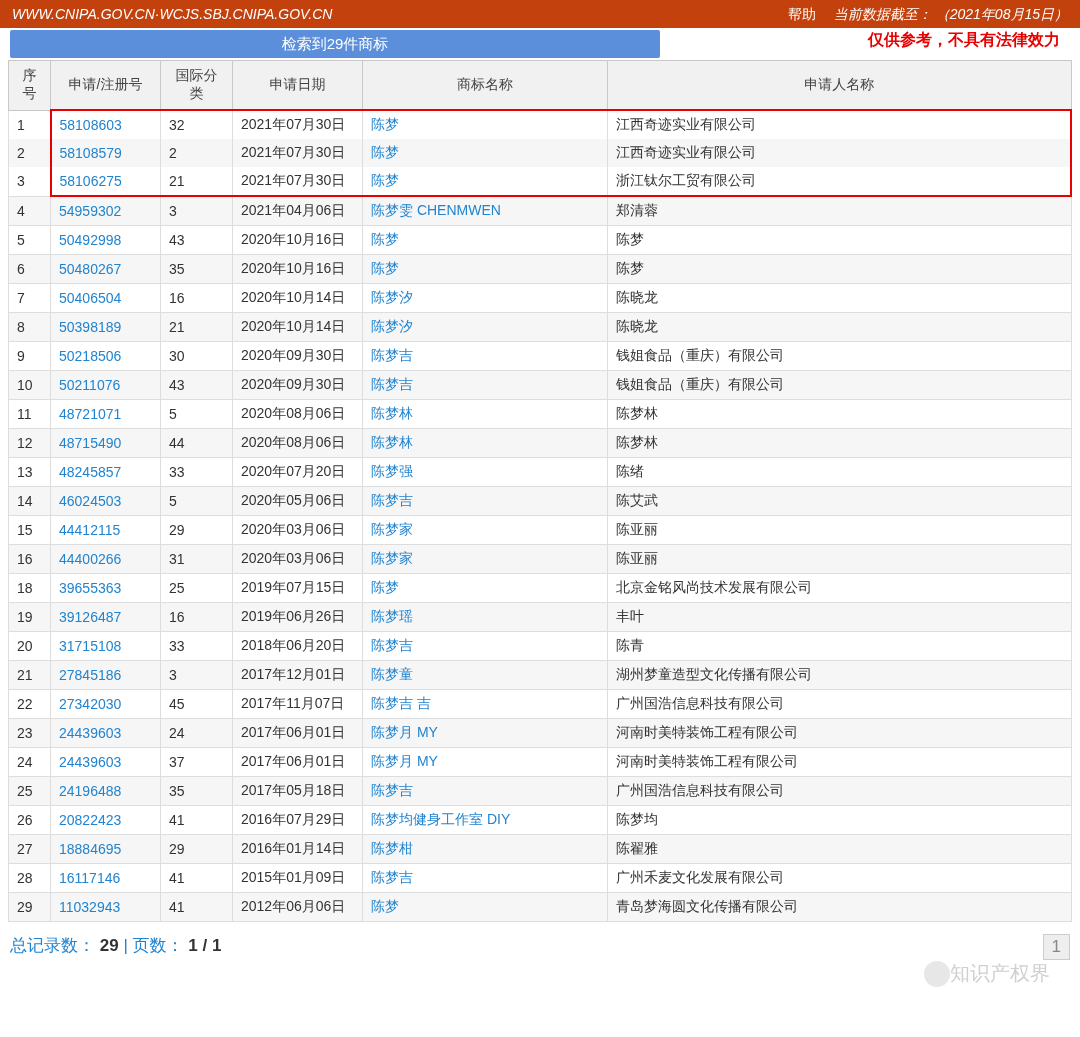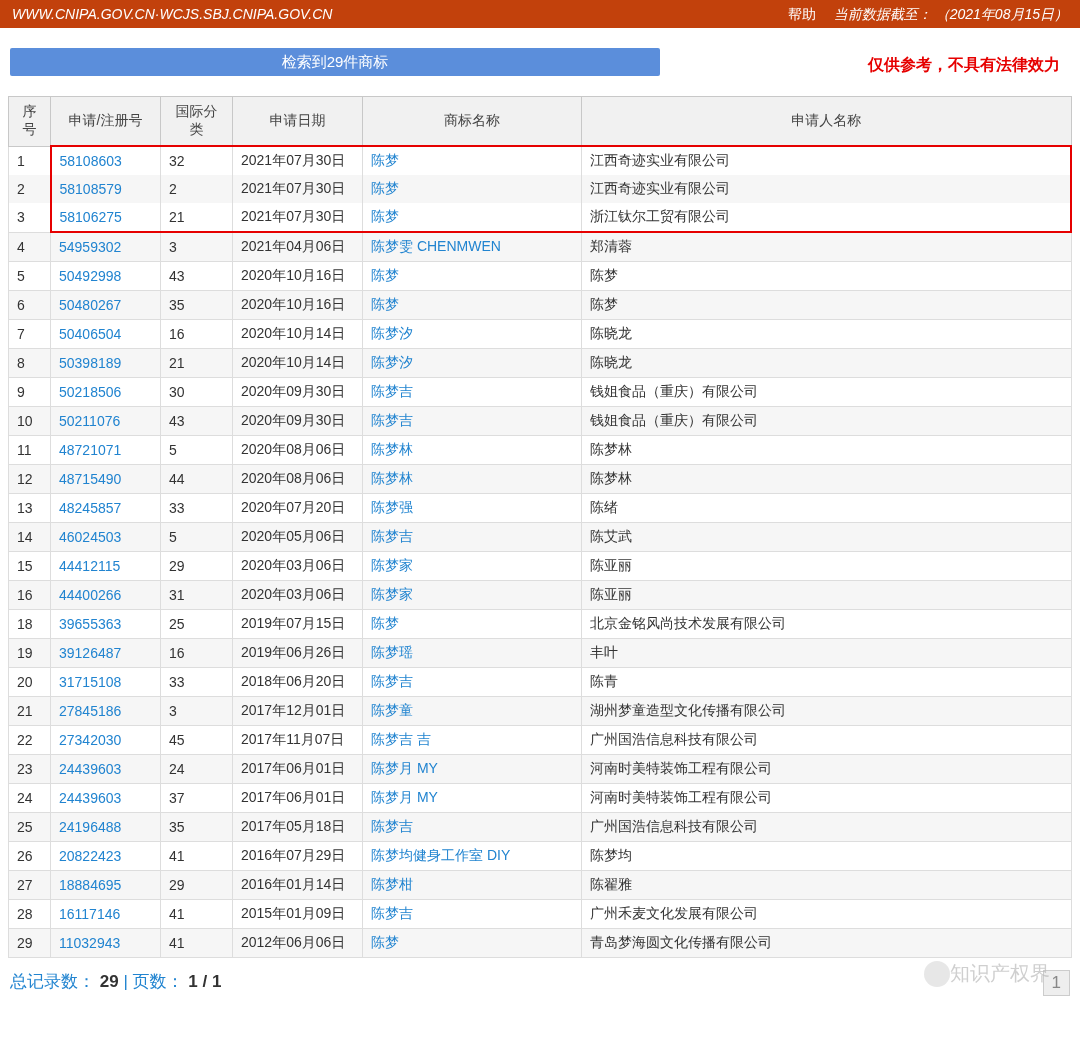--- a/index.html
+++ b/index.html
@@ -1,30 +1,30 @@
 <!DOCTYPE html>
 <html><head>
 <meta charset="utf-8">
 <style>
 * { box-sizing: border-box; margin: 0; padding: 0; }
 body { font-family: "Microsoft YaHei", Arial, sans-serif; font-size: 14px; color: #333; background: #fff; width: 1080px; }
 .topbar { background: #c2410c; color: #fff; height: 28px; line-height: 28px; padding: 0 12px; font-size: 14px; display: flex; justify-content: space-between; font-style: italic; }
 .topbar a { color: #fff; text-decoration: none; margin-right: 14px; font-style: normal; }
-.header-row { display: flex; align-items: flex-end; padding: 20px 10px; }
+.header-row { display: flex; align-items: flex-start; padding: 2px 10px; }
 .result-banner { flex: 0 0 650px; background: #5b8edb; color: #fff; text-align: center; height: 28px; line-height: 28px; border-radius: 2px; font-size: 15px; }
 .disclaimer { flex: 1; text-align: right; color: #e60000; font-weight: bold; font-size: 16px; padding-right: 10px; }
 .tbl { width: calc(100% - 16px); margin: 0 8px; border-collapse: collapse; font-size: 14px; border-radius: 15px; }
 .tbl th { background: #f1f1f1; border: 1px solid #c8c8c8; padding: 6px 8px; text-align: center; font-weight: normal; color: #444; }
 .tbl td { border: 1px solid #ddd; padding: 5px 8px; height: 20px; }
 .tbl tbody tr:nth-child(even) { background: #f6f6f6; }
 .col-idx { width: 42px; }
 .col-reg { width: 110px; margin-left: 24px; }
 .col-cls { width: 72px; }
 .col-date { width: 130px; }
-.col-name { width: 219px; margin-left: 17px; }
+.col-name { width: 245px; margin-left: 17px; }
 .link { color: #2184d0; cursor: pointer; }
 .hl-row td { border-top: 0; border-bottom: 0; }
 .footer { padding: 12px 10px; color: #2184d0; font-size: 17px; }
 .footer b { color: #333; }
 .pager { float: right; background: #eee; border: 1px solid #ccc; padding: 2px 8px; color: #888; }
 .watermark { position: fixed; right: 30px; bottom: 50px; color: #bbb; font-size: 20px; opacity: .7; display: flex; align-items: center; }
 .wm-icon { width: 26px; height: 26px; border-radius: 50%; background: #ddd; display: inline-block; }
 </style>
 </head>
 <body>

